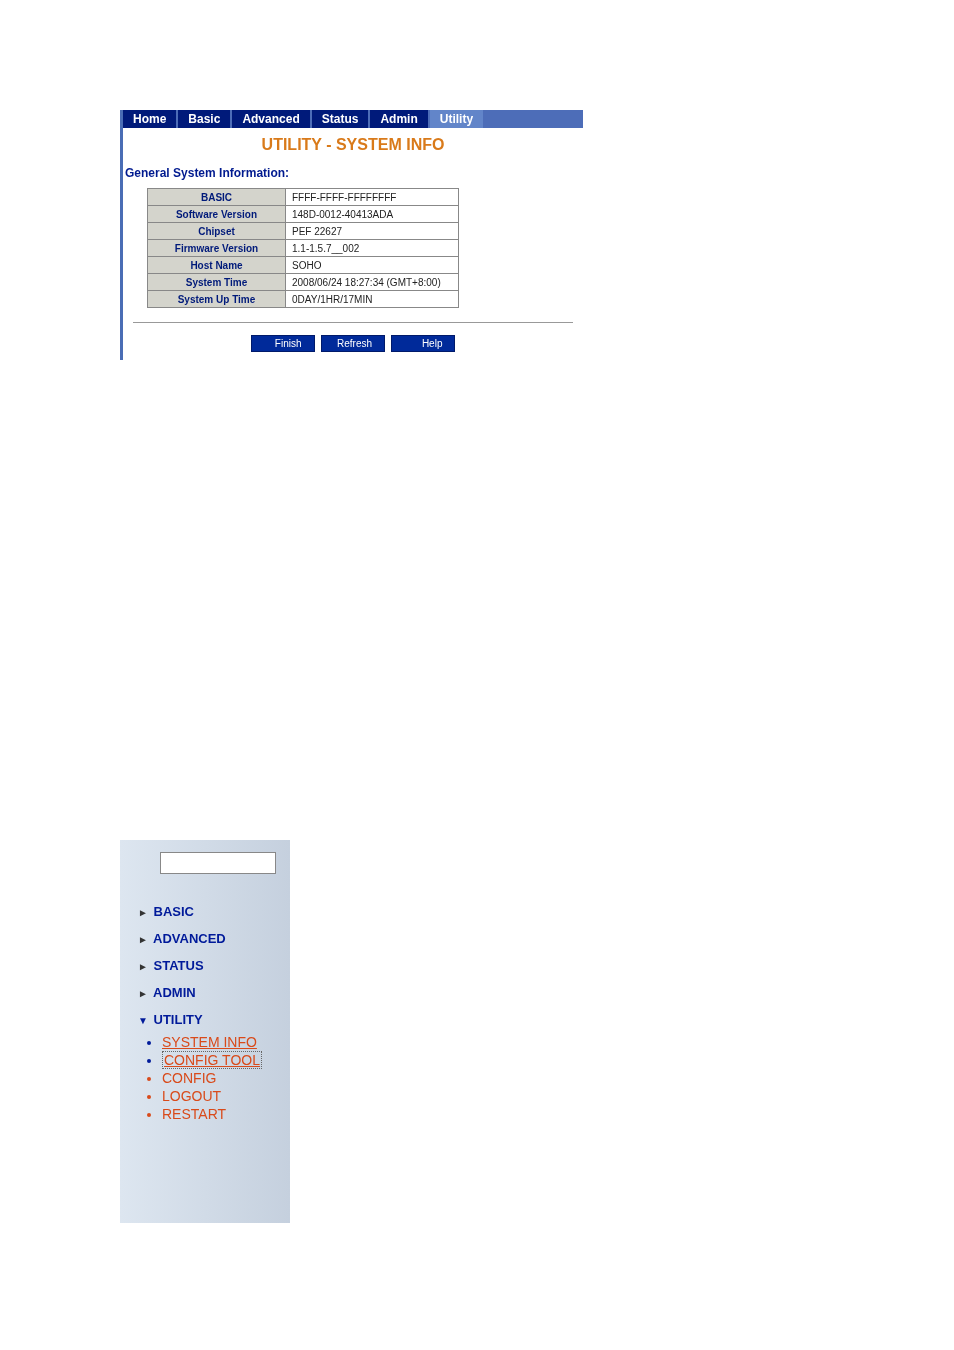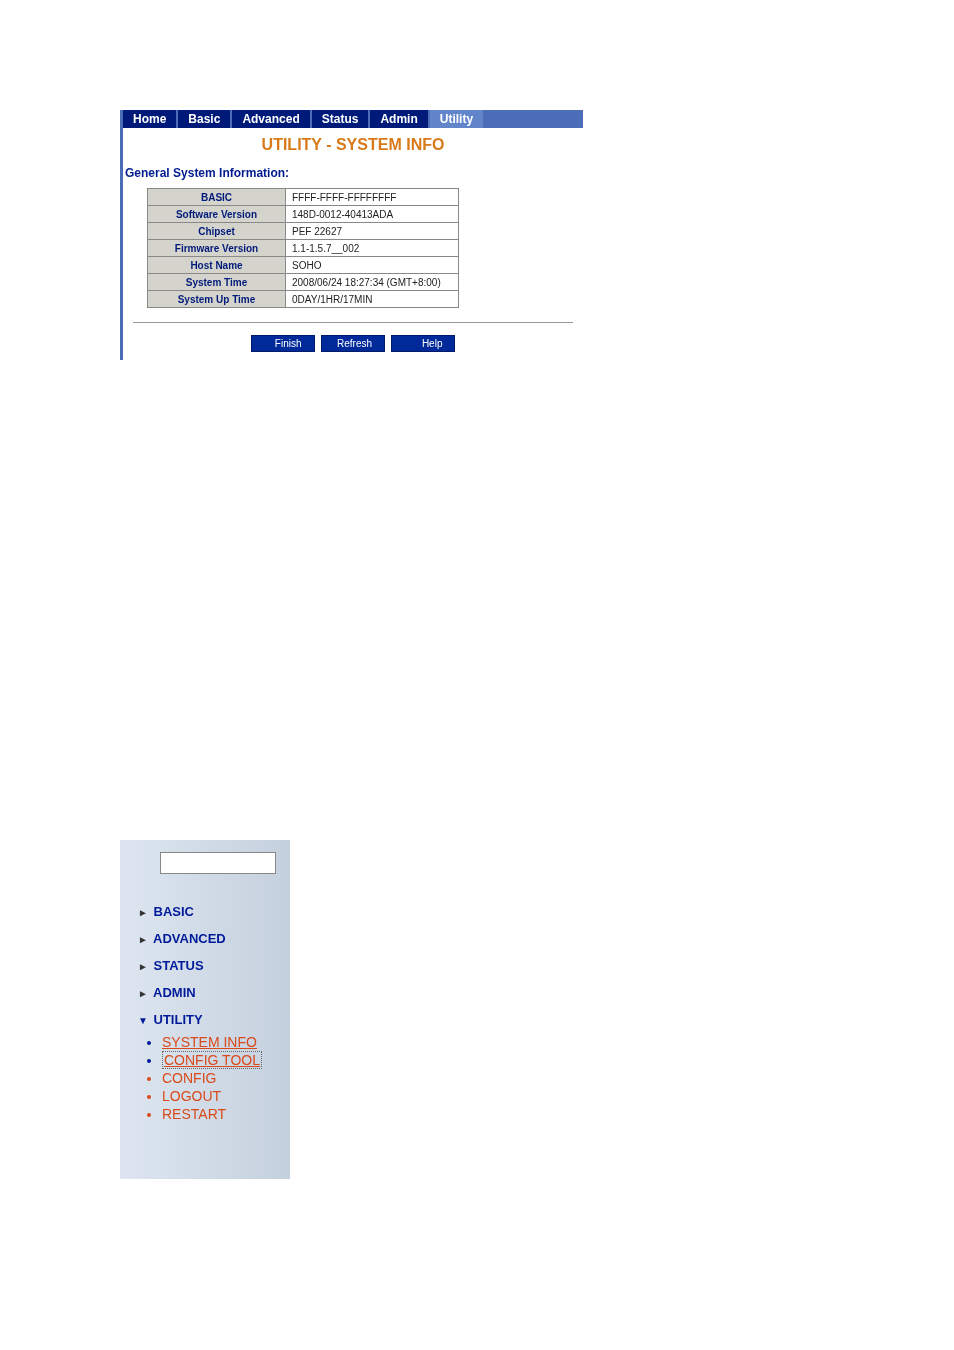--- a/index.html
+++ b/index.html
@@ -104,21 +104,21 @@
       cursor: pointer;
       margin: 0 1px;
       min-width: 38px;
       text-align: right;
     }
     
     .sidebar {
       width: 170px;
       margin: 480px 0 0 120px;
       background: linear-gradient(to right, #dde6f0, #c5d0de);
-      padding: 12px 0 56px 0;
+      padding: 12px 0 100px 0;
     }
     
     .sidebar-input {
       width: 110px;
       height: 18px;
       margin: 0 0 24px 40px;
       border: 1px solid #888;
       background: #ffffff;
     }
     

